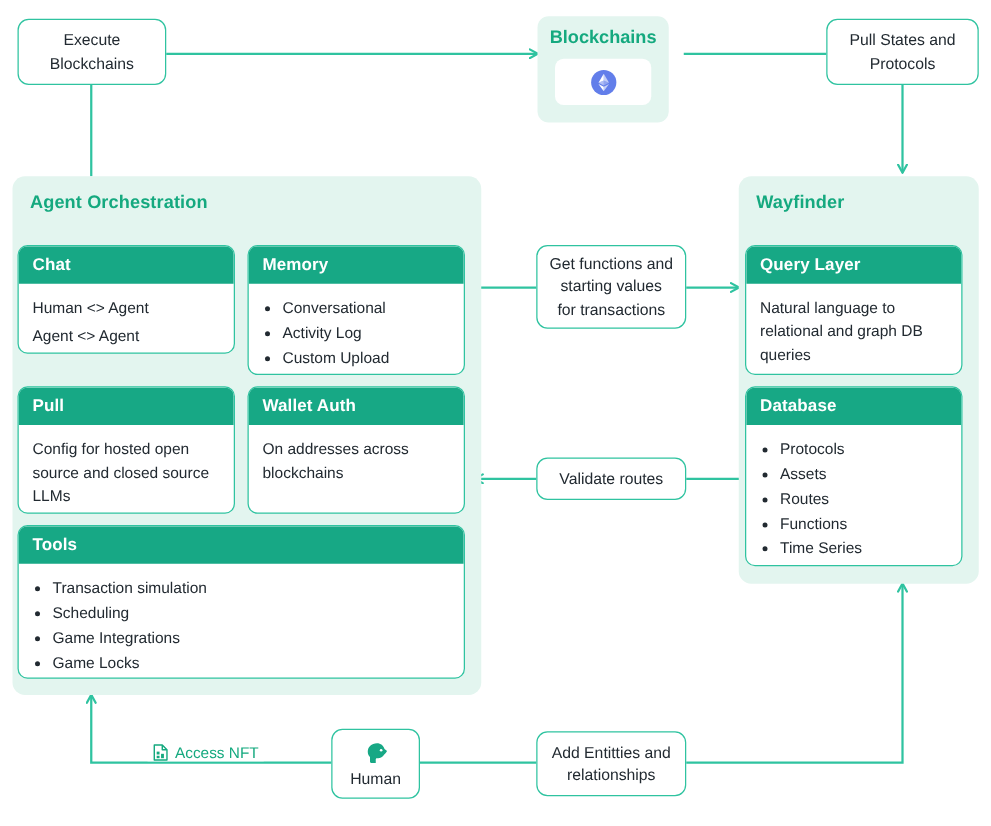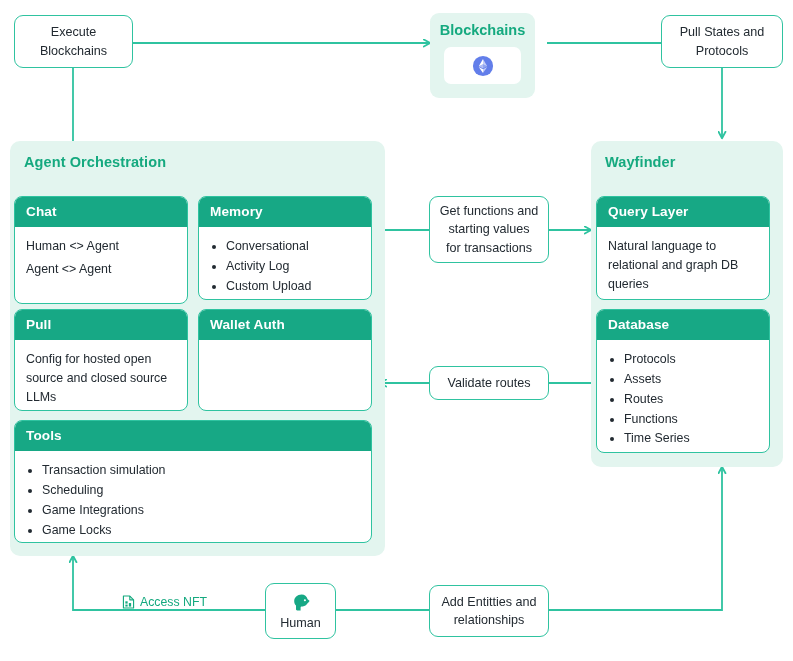--- a/index.html
+++ b/index.html
@@ -214,21 +214,21 @@
 
   <div class="label-box" style="left:661px; top:15px; width:122px; height:53px; flex-direction:column;">
     <span>Pull States and</span>
     <span>Protocols</span>
   </div>
 
   <div class="panel" style="left:10px; top:141px; width:375px; height:415px;">
     <div class="panel-title">Agent Orchestration</div>
   </div>
 
-  <div class="card" style="left:14px; top:196px; width:174px; height:108px;">
+  <div class="card" style="left:14px; top:196px; width:174px; height:87px;">
     <div class="card-head">Chat</div>
     <div class="card-body">
       <p>Human &lt;&gt; Agent</p>
       <p>Agent &lt;&gt; Agent</p>
     </div>
   </div>
 
   <div class="card" style="left:198px; top:196px; width:174px; height:104px;">
     <div class="card-head">Memory</div>
     <div class="card-body">
@@ -242,20 +242,23 @@
 
   <div class="card" style="left:14px; top:309px; width:174px; height:102px;">
     <div class="card-head">Pull</div>
     <div class="card-body">
       <p>Config for hosted open source and closed source LLMs</p>
     </div>
   </div>
 
   <div class="card" style="left:198px; top:309px; width:174px; height:102px;">
     <div class="card-head">Wallet Auth</div>
+    <div class="card-body">
+      <p>On addresses across blockchains</p>
+    </div>
   </div>
 
   <div class="card" style="left:14px; top:420px; width:358px; height:123px;">
     <div class="card-head">Tools</div>
     <div class="card-body">
       <ul>
         <li>Transaction simulation</li>
         <li>Scheduling</li>
         <li>Game Integrations</li>
         <li>Game Locks</li>

